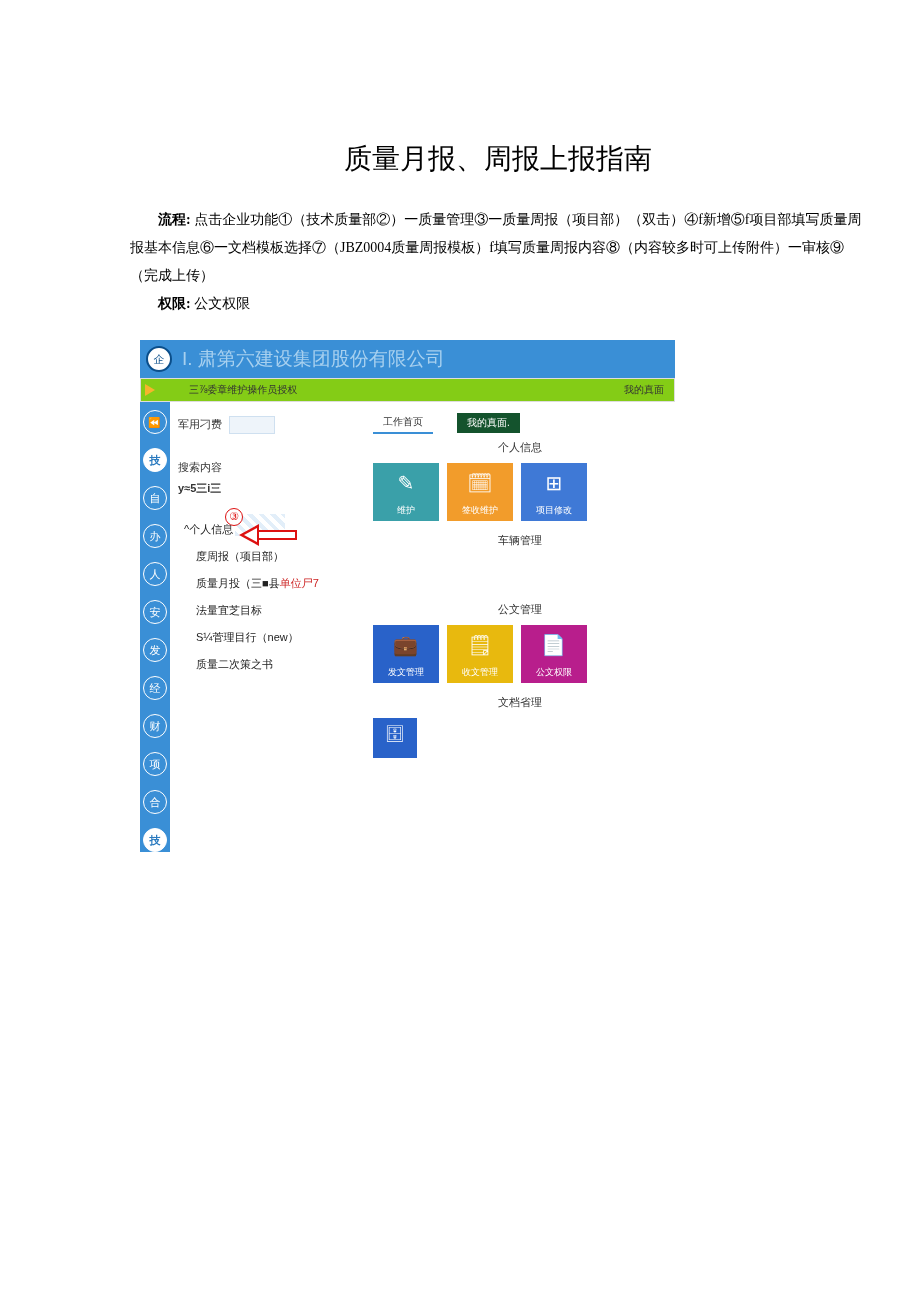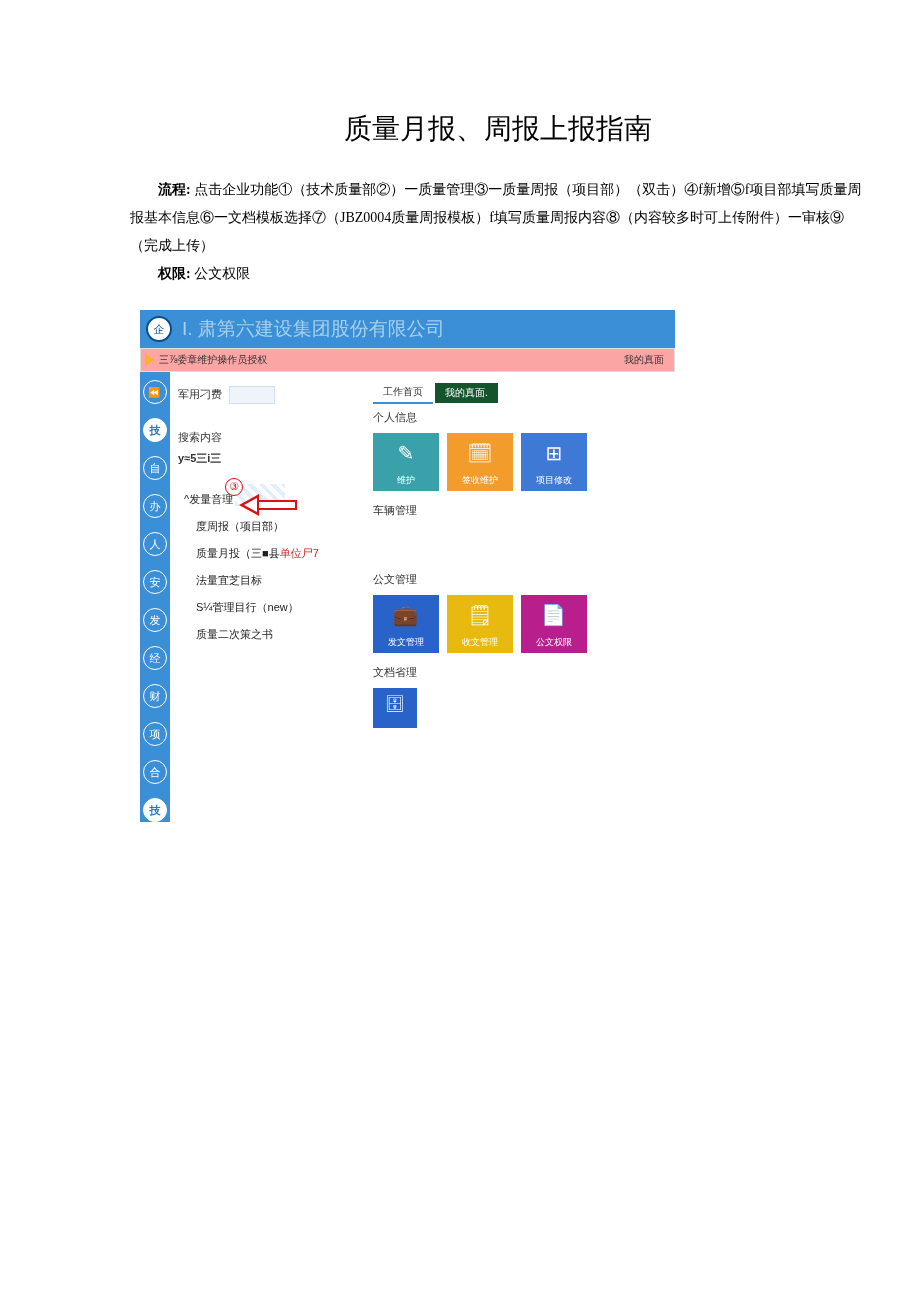--- a/index.html
+++ b/index.html
@@ -4,20 +4,21 @@
 <style>
   body {
     margin: 0;
     background: #fff;
     font-family: "SimSun", "宋体", serif;
     color: #000;
     width: 920px;
   }
   .page {
     padding: 110px 54px 60px 130px;
+    margin-top: 30px;
   }
   h1.title {
     font-family: "SimSun", "宋体", serif;
     font-size: 28px;
     font-weight: normal;
     text-align: center;
     margin: 0 0 28px 0;
   }
   .section-head {
     font-size: 21px;
@@ -56,24 +57,25 @@
     font-size: 19px;
     color: #a7d0ef;
     text-align: left;
     padding-left: 4px;
     line-height: 1.2;
   }
   .toolbar {
     display: flex;
     align-items: center;
     height: 22px;
-    background: #fca5a5;
+    background: #84cc16;
     border: 1px solid #ddd;
     font-size: 10px;
     color: #333;
+    gap: 30px;
   }
   .toolbar .play {
     width: 0; height: 0;
     border-top: 6px solid transparent;
     border-bottom: 6px solid transparent;
     border-left: 10px solid #f6b42c;
     margin: 0 4px;
   }
   .toolbar .sp { flex: 1; }
   .toolbar .role { margin-right: 10px; }
@@ -175,36 +177,37 @@
   }
   .right-panel {
     flex: 1;
     padding: 10px 8px 16px 14px;
     font-size: 11px;
     color: #333;
   }
   .tabs {
     display: flex;
     align-items: center;
-    gap: 2px;
+    gap: 24px;
     margin-bottom: 6px;
   }
   .tabs .tab {
     padding: 3px 10px;
     font-size: 10px;
   }
   .tabs .tab.home {
     border-bottom: 2px solid #3a8fd6;
   }
   .tabs .tab.my {
     background: #14532d; color: #fff;
   }
   .sec-title {
     font-size: 11px;
     margin: 6px 0 8px 0;
+    text-align: center;
   }
   .tiles {
     display: flex;
     gap: 8px;
     margin-bottom: 12px;
   }
   .tile {
     width: 66px; height: 58px;
     color: #fff;
     display: flex;
@@ -295,21 +298,21 @@
         <div class="lbl">
           <span>军用刁费</span>
           <span class="blank-box"></span>
         </div>
 
         <div class="search">搜索内容</div>
         <div class="sub">y≈5三i三</div>
 
         <div class="menu-group">
           <div class="menu-item" style="display:flex;align-items:center;">
-            <span>^发量音理</span>
+            <span>^个人信息</span>
             <span style="position:relative;">
               <span class="pixely" style="left:2px; top:-10px;"></span>
               <span class="big-arrow">
                 <span class="shaft"></span><span class="head"></span><span class="head-inner"></span>
                 <span class="badge">③</span>
               </span>
             </span>
           </div>
           <div class="menu-item indent">度周报（项目部）</div>
           <div class="menu-item indent">

